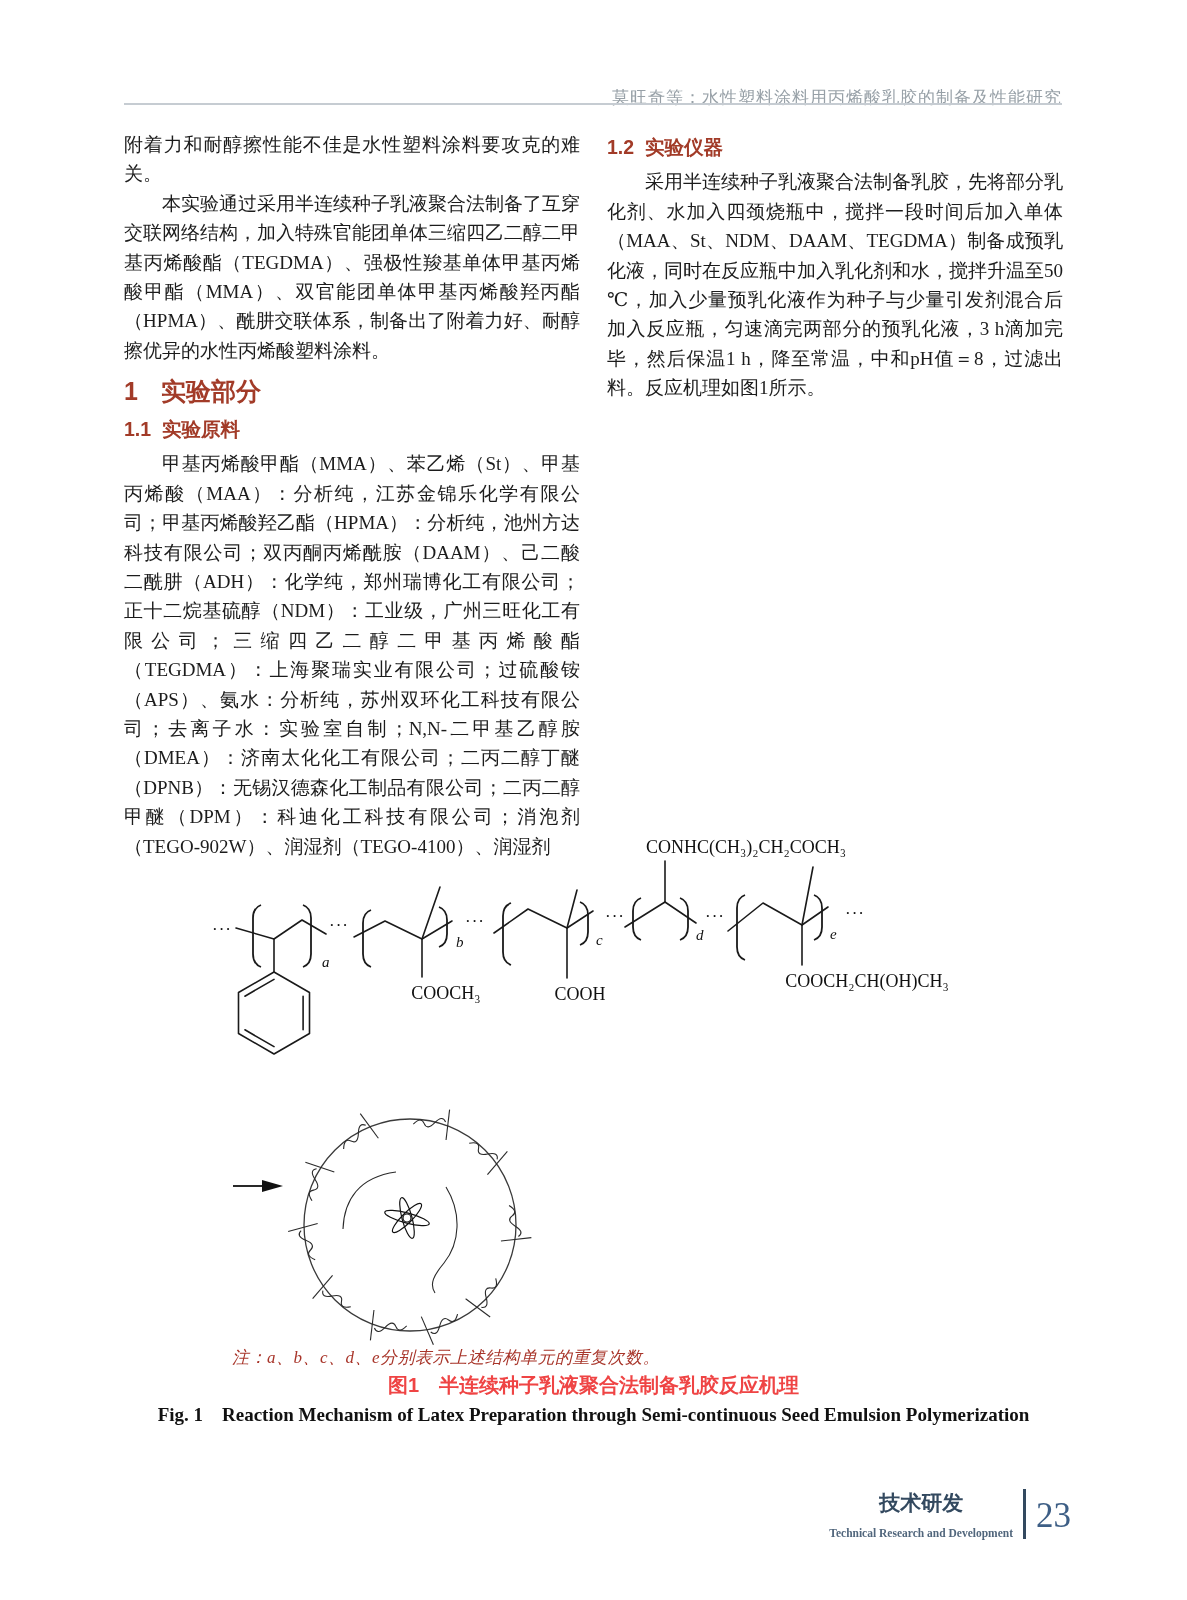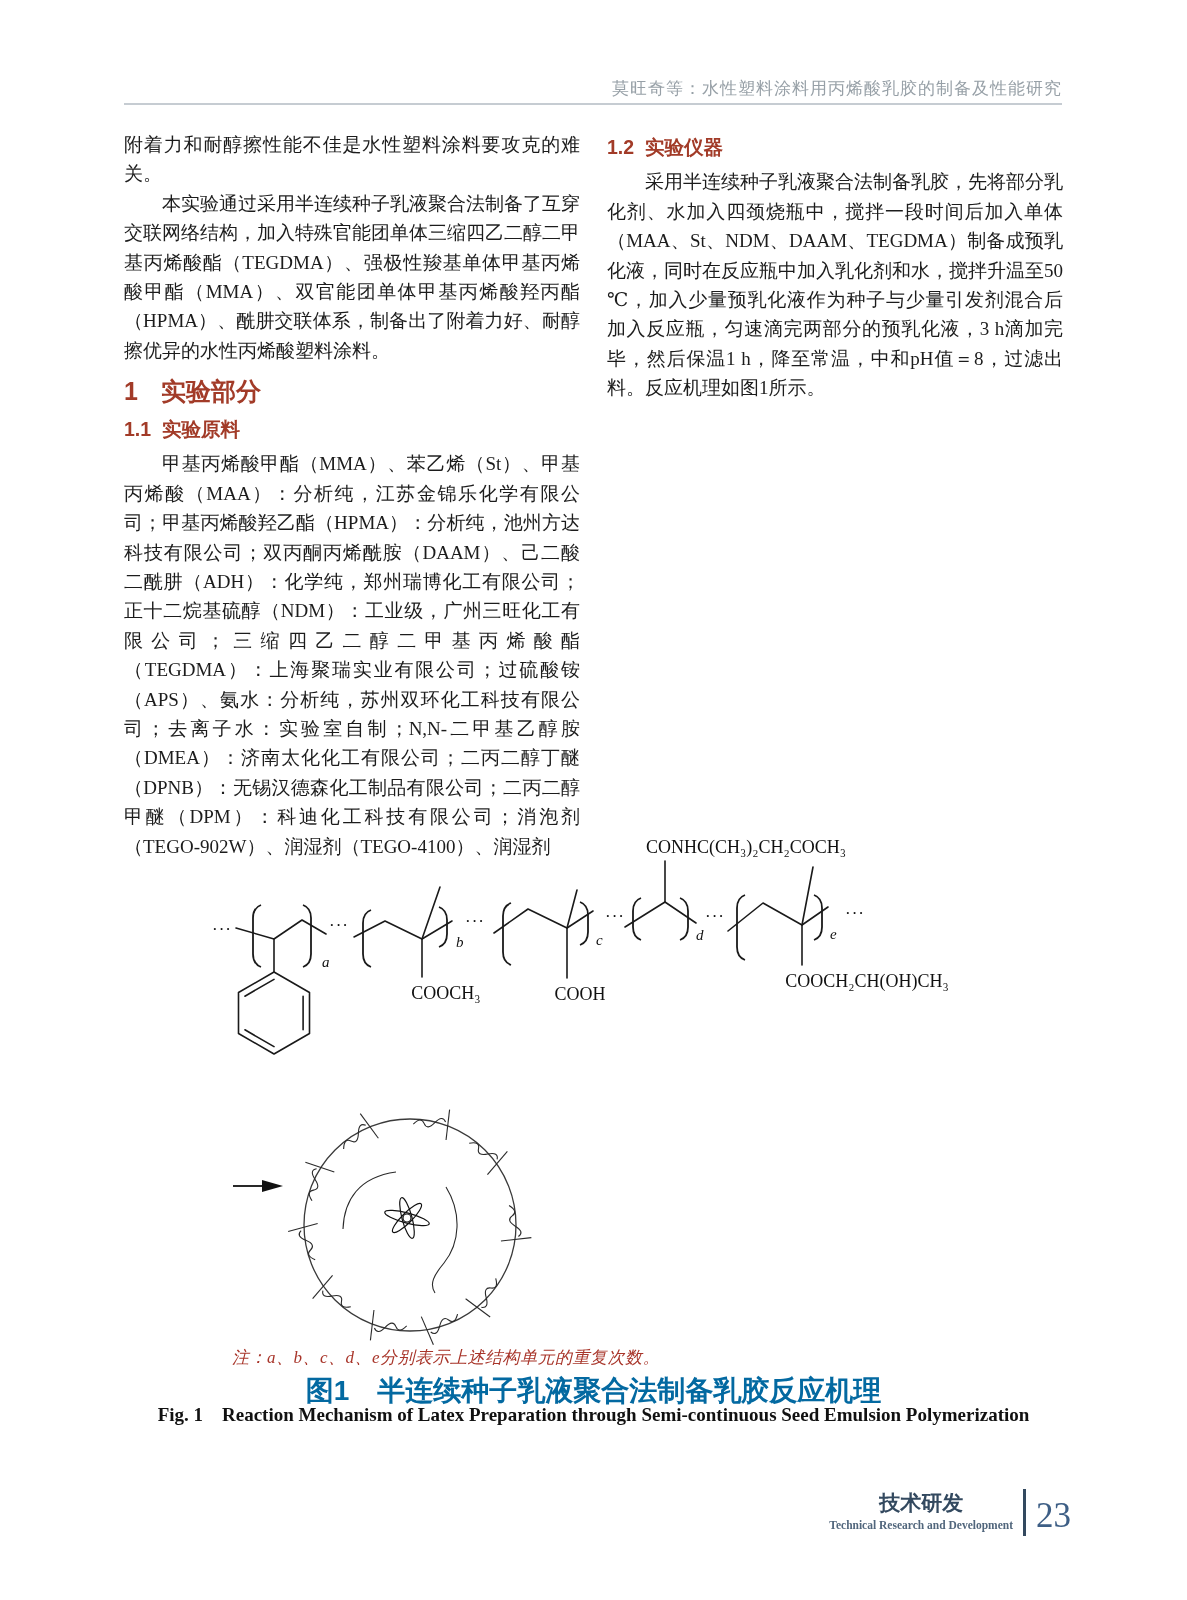--- a/index.html
+++ b/index.html
@@ -1,19 +1,19 @@
 <!DOCTYPE html>
 <html><head>
 <meta charset="utf-8">
 <style>
   html,body{margin:0;padding:0;background:#ececec;}
   .page{position:relative;width:1187px;height:1600px;margin:0 auto;background:#ffffff;
         font-family:"Liberation Serif","DejaVu Serif",serif;color:#1c1c1c;overflow:hidden;}
 
-  .running-head{position:absolute;top:77px;left:124px;right:125px;text-align:right;
+  .running-head{position:absolute;top:86px;left:124px;right:125px;text-align:right;
     font-size:17px;color:#97a0a7;font-family:Liberation Serif, serif;letter-spacing:1px;}
   .head-rule{position:absolute;top:103px;left:124px;right:125px;border-top:2px solid #c6ccd2;}
 
   .columns{position:absolute;top:130px;left:124px;width:940px;display:flex;gap:27px;}
   .col{width:456px;font-size:19px;line-height:29.4px;text-align:justify;}
   .col p{margin:0;text-indent:2em;}
   .col p.noindent{text-indent:0;}
 
   h1.sec{font-family:"Liberation Sans","DejaVu Sans",sans-serif;color:#a23b28;font-size:25px;
     font-weight:bold;margin:12px 0 12px;line-height:1.15;text-indent:0;}
@@ -29,29 +29,29 @@
   .subidx{font-family:"Liberation Serif","DejaVu Serif",serif;font-style:italic;font-size:15px;fill:#111;}
   .dots{font-family:"Liberation Serif","DejaVu Serif",serif;font-size:17px;fill:#111;letter-spacing:1px;}
   .circ{stroke:#3a3a3a;stroke-width:1.3;fill:none;}
   .squig{stroke:#2a2a2a;stroke-width:1.1;fill:none;}
   .starline{stroke:#111;stroke-width:1.2;fill:none;}
   .arrowline{stroke:#111;stroke-width:1.8;}
 
   .fig-note{position:absolute;top:1346px;left:232px;color:#a8352a;font-size:17px;
     font-style:italic;letter-spacing:.5px;}
   .cap-cn{position:absolute;top:1372px;left:0;width:100%;text-align:center;
-    font-family:"Liberation Sans","DejaVu Sans",sans-serif;font-weight:bold;font-size:28px;color:#0369a1;}
+    font-family:"Liberation Sans","DejaVu Sans",sans-serif;font-weight:bold;font-size:20px;color:#ef4444;}
   .cap-en{position:absolute;top:1402px;left:0;width:100%;text-align:center;
     font-weight:bold;font-size:19px;color:#111;font-family:"Liberation Serif","DejaVu Serif",serif;}
 
   .footer{position:absolute;top:1489px;right:116px;display:flex;align-items:stretch;}
   .footer-txt{text-align:right;padding-top:2px;}
   .footer-cn{font-family:"Liberation Sans","DejaVu Sans",sans-serif;font-weight:bold;
     font-size:21px;color:#33495f;line-height:1.15;text-align:center;}
-  .footer-en{font-size:11.5px;color:#51667c;margin-top:4px;font-weight:bold;}
+  .footer-en{font-size:11.5px;color:#51667c;margin-top:12px;font-weight:bold;}
   .footer-bar{width:3px;background:#33495f;margin:0 10px 0 10px;}
   .footer-page{font-size:35px;color:#3d5e85;padding-top:7px;}
 </style>
 </head>
 <body>
 
 <div class="page">
 
   <div class="running-head">莫旺奇等：水性塑料涂料用丙烯酸乳胶的制备及性能研究</div>
   <div class="head-rule"></div>

